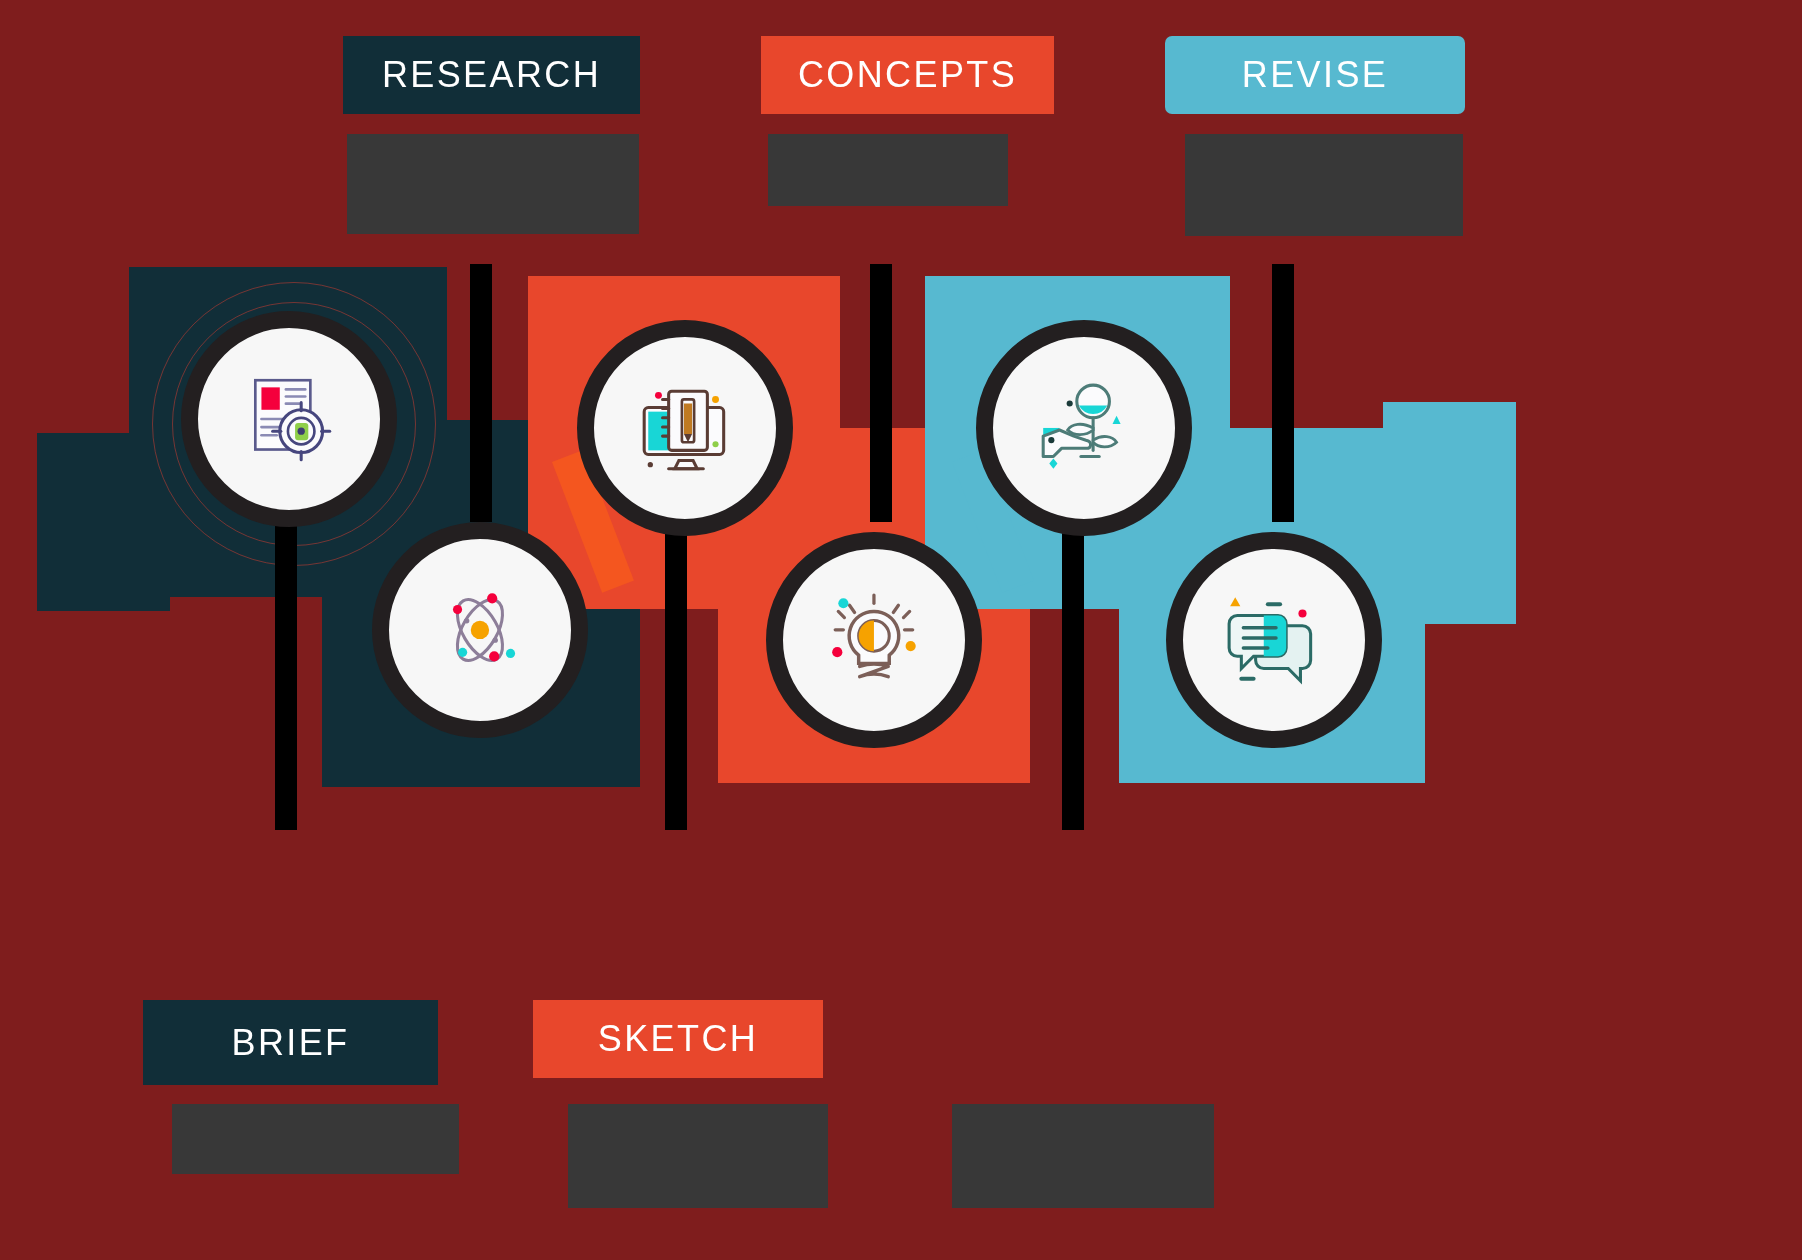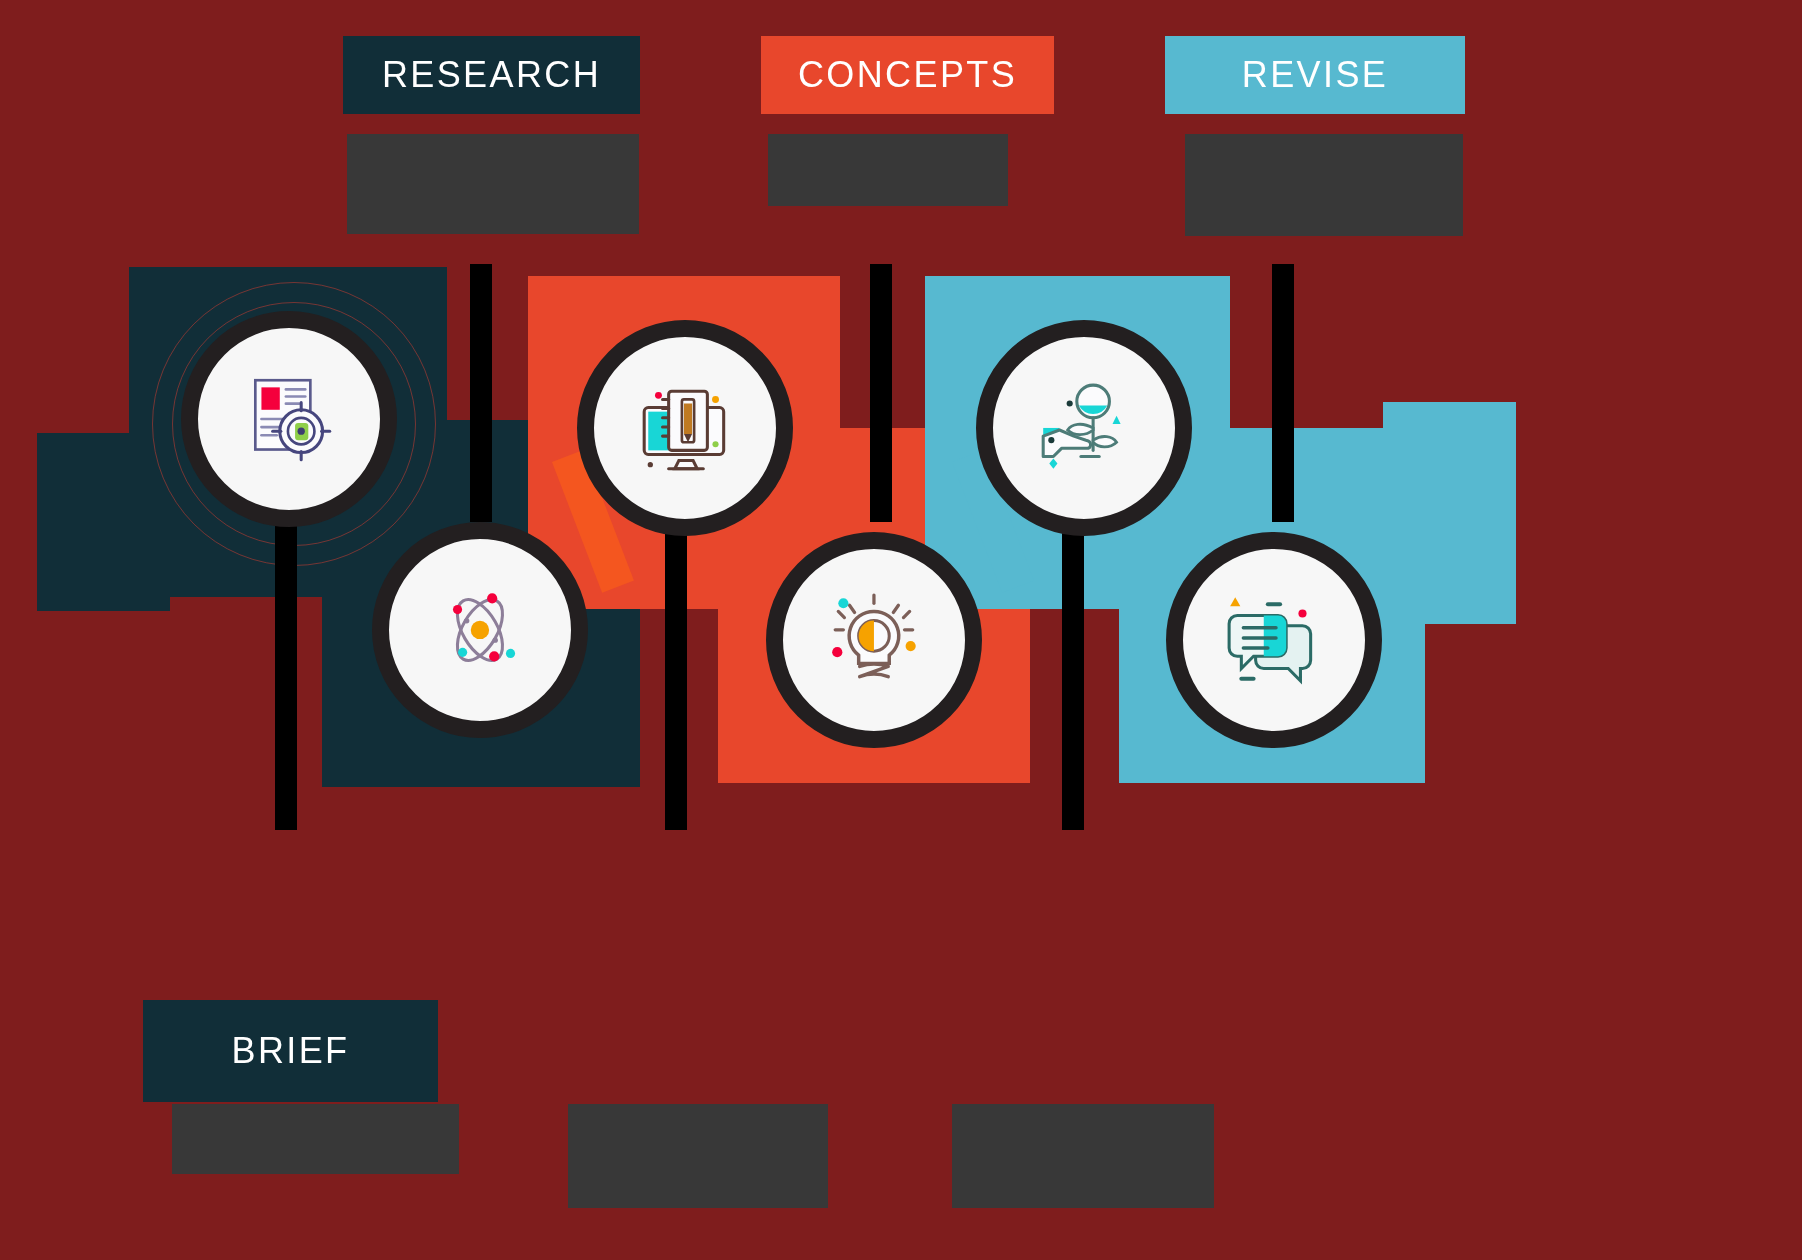--- a/index.html
+++ b/index.html
@@ -108,21 +108,21 @@
 <div id="stage">
 
   <div class="chip dark" style="left:343px; top:36px; width:297px; height:78px;">
     <span>RESEARCH</span>
   </div>
 
   <div class="chip orange" style="left:761px; top:36px; width:293px; height:78px;text-align:center;">
     <span>CONCEPTS</span>
   </div>
 
-  <div class="chip blue" style="left:1165px; top:36px; width:300px; height:78px;">
+  <div class="chip blue" style="left:1165px; top:36px; width:300px; height:78px;border-radius:7px;">
     <span>REVISE</span>
   </div>
 
   <div class="copy" style="left:350px; top:134px; width:300px; height:105px;">
     <span></span>
   </div>
   <div class="redact" style="left:347px; top:134px; width:292px; height:100px;"></div>
 
   <div class="copy" style="left:762px; top:134px; width:250px; height:105px;">
     <span></span>
@@ -286,24 +286,27 @@
           <line x1="20" y1="58" x2="44" y2="58"></line>
         </g>
         <line x1="44" y1="15" x2="56" y2="15" stroke="#2b6b66" stroke-width="4" stroke-linecap="round"></line>
         <line x1="18" y1="88" x2="30" y2="88" stroke="#2b6b66" stroke-width="4" stroke-linecap="round"></line>
         <path d="M12 8 l5 9 l-10 0 Z" fill="#f6a200"></path>
         <circle cx="78" cy="24" r="4" fill="#f5003c"></circle>
       </svg>
     </span>
   </div>
 
-  <div class="chip dark" style="left:143px; top:1000px; width:295px; height:102px;">
+  <div class="chip dark" style="left:143px; top:1000px; width:295px; height:85px;">
     <span>BRIEF</span>
   </div>
 
+  <div class="chip orange" style="left:533px; top:1000px; width:290px; height:78px;">
+    <span>SKETCH</span>
+  </div>
 
 
   <div class="copy" style="left:152px; top:1100px; width:320px; height:80px;">
     <span></span>
   </div>
   <div class="redact" style="left:172px; top:1104px; width:287px; height:70px;"></div>
 
   <div class="copy" style="left:548px; top:1100px; width:300px; height:110px;">
     <span></span>
   </div>

